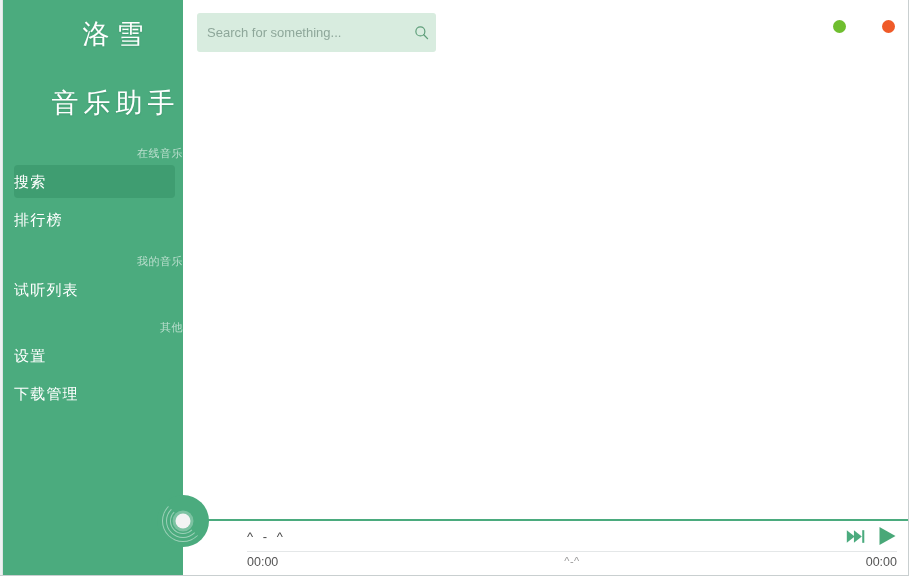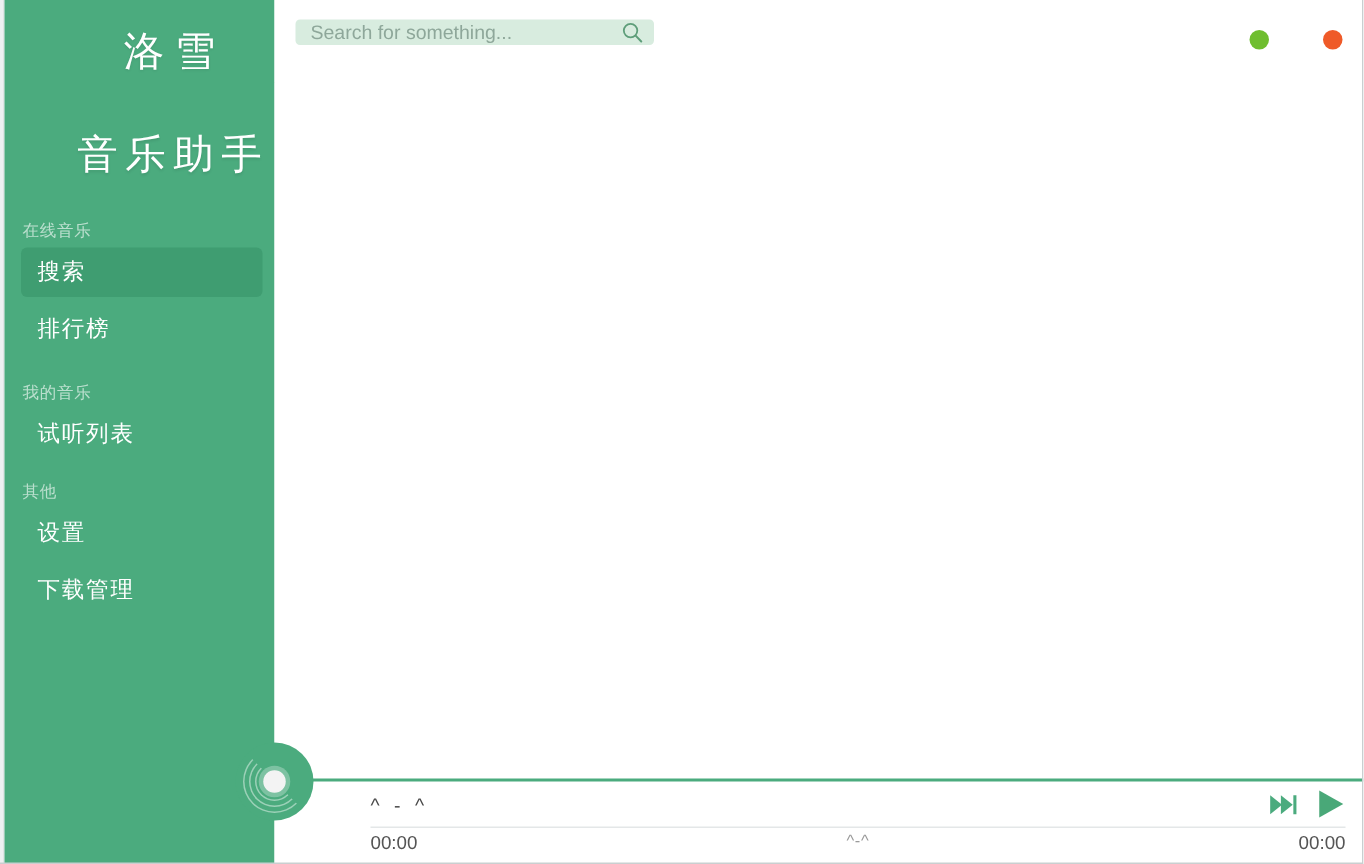--- a/index.html
+++ b/index.html
@@ -66,26 +66,26 @@
     font-weight: 400;
     margin-top: 36px;
   }
   .nav { margin-top: 26px; }
   .nav-group-label {
     font-size: 11px;
     color: rgba(255,255,255,0.62);
     padding: 0 0 4px 12px;
     letter-spacing: 0.5px;
     user-select: none;
+    text-align: right;
   }
   .nav-item {
     height: 33px;
     line-height: 33px;
     margin: 0 8px 5px 11px;
-    padding-left: 11px;
     border-radius: 4px;
     font-size: 15px;
     color: #ffffff;
     letter-spacing: 1.2px;
     cursor: pointer;
     user-select: none;
     white-space: nowrap;
   }
   .nav-item.active {
     background: #3f9d71;
@@ -96,21 +96,21 @@
   
   .topbar {
     position: absolute;
     left: 183px; top: 0;
     width: 726px; height: 55px;
     background: #ffffff;
   }
   .search-box {
     position: absolute;
     left: 14px; top: 13px;
-    width: 239px; height: 17px;
+    width: 239px; height: 39px;
     background: #d8ecdf;
     border-radius: 3px;
     display: flex;
     align-items: center;
   }
   .search-input {
     flex: 1;
     border: none;
     outline: none;
     background: transparent;

